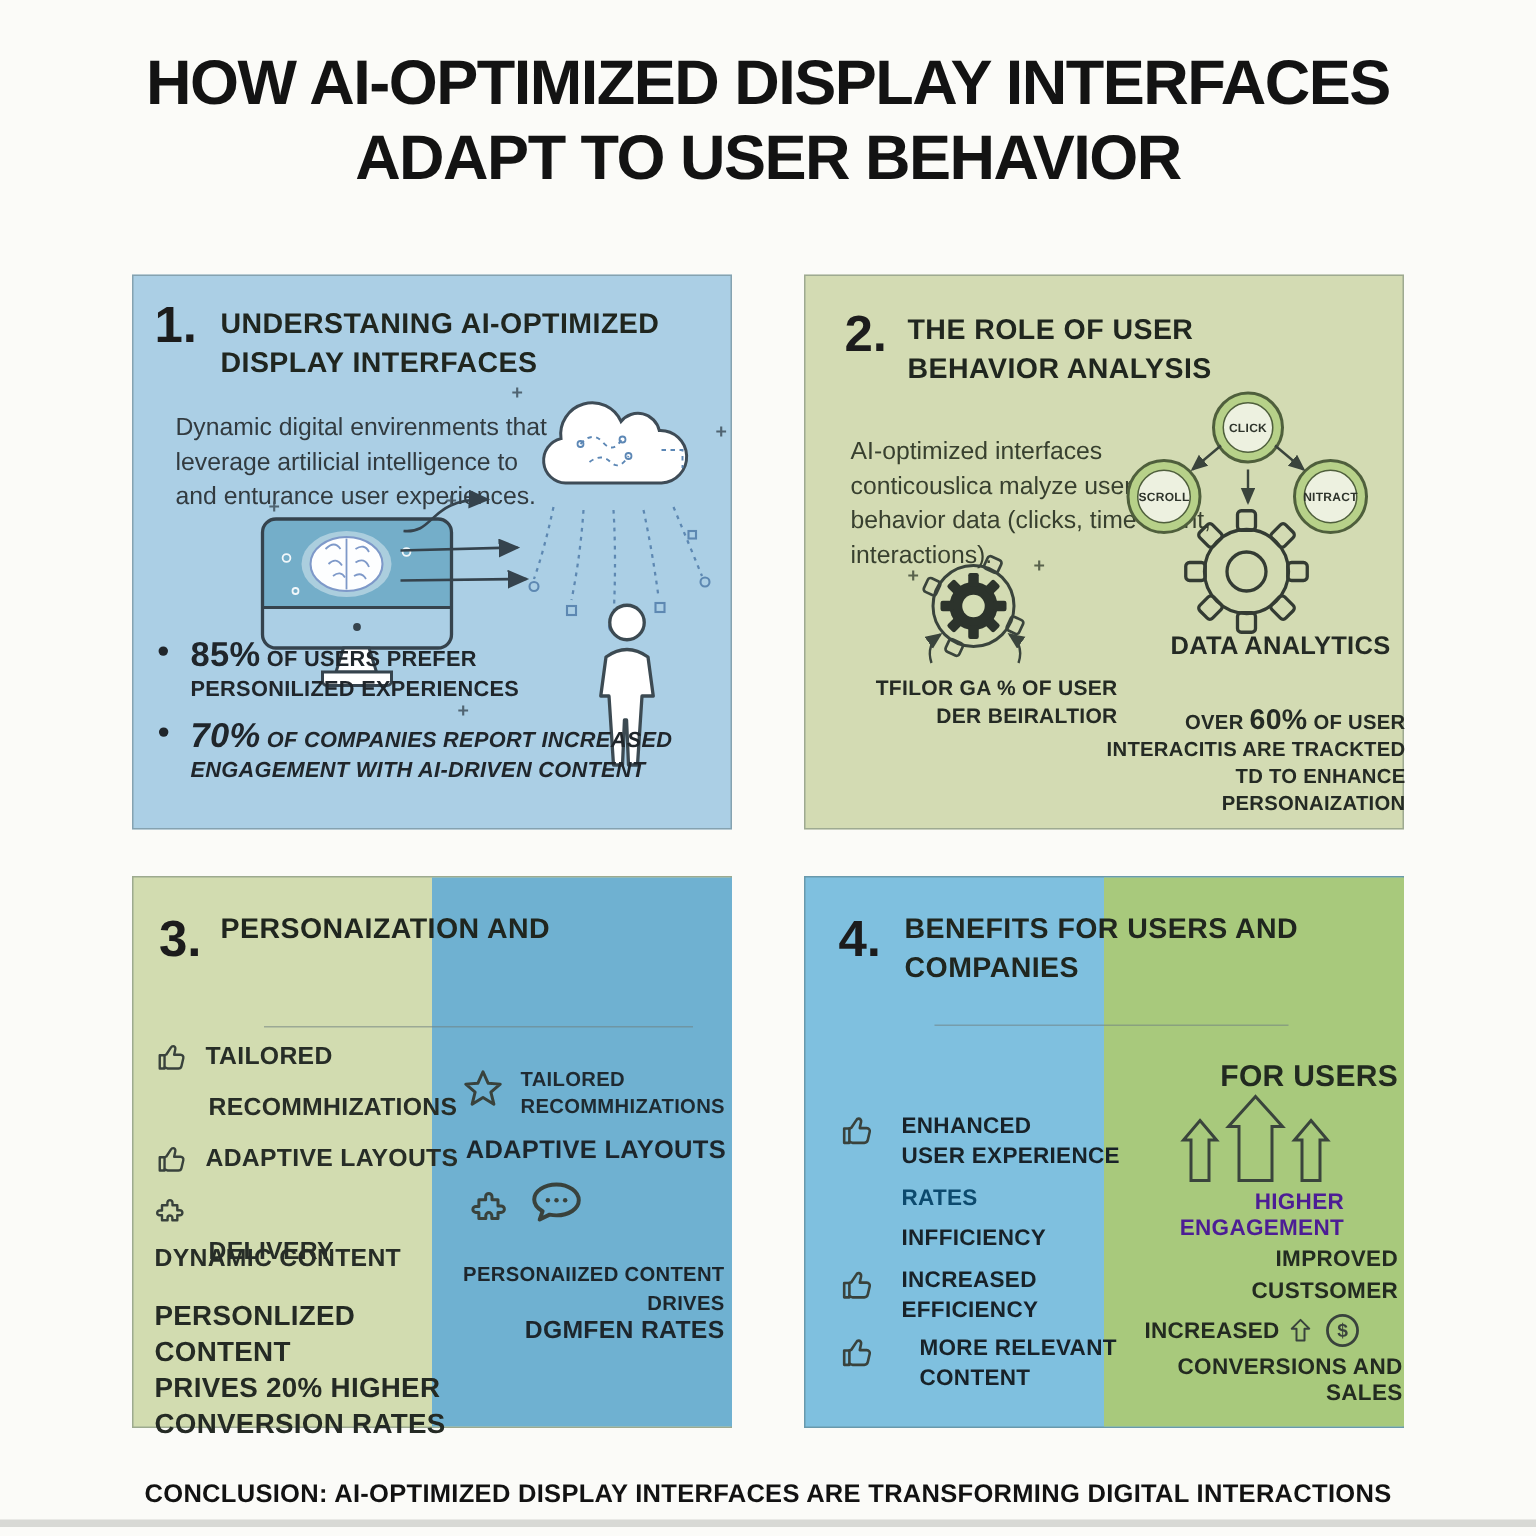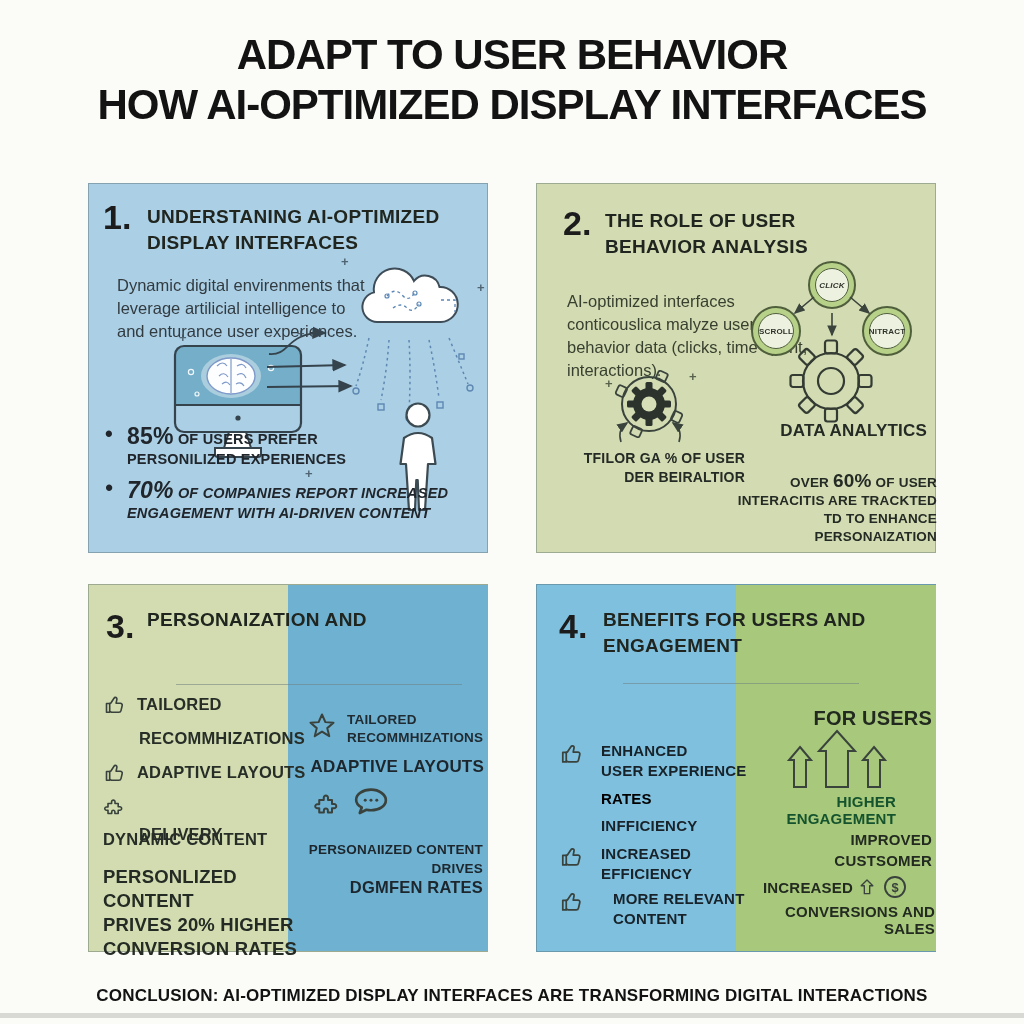--- a/index.html
+++ b/index.html
@@ -54,22 +54,22 @@
     position:absolute;left:0;top:986px;width:1024px;text-align:center;
     font-size:17px;font-weight:bold;color:#121212;letter-spacing:.2px;
   }
   .bottom-edge{position:absolute;left:0;top:1013px;width:1024px;height:5px;background:rgba(90,95,90,.22);}
   svg{display:block;}
 </style>
 </head>
 <body>
 
 <div class="main-title">
+  <div>HOW AI-OPTIMIZED DISPLAY INTERFACES</div>
   <div>ADAPT TO USER BEHAVIOR</div>
-  <div>HOW AI-OPTIMIZED DISPLAY INTERFACES</div>
 </div>
 
 <div id="panel1" class="panel">
   <div class="panel-num" style="left:14px;top:14px;">1.</div>
   <div class="panel-head" style="left:58px;top:20px;">
     <div>UNDERSTANING AI-OPTIMIZED</div>
     <div>DISPLAY INTERFACES</div>
   </div>
   <div class="body-text" style="left:28px;top:90px;width:250px;">Dynamic digital envirenments that leverage artilicial intelligence to and enturance user experiences.</div>
 
@@ -167,21 +167,21 @@
 
 <div id="panel2" class="panel">
   <div class="panel-num" style="left:26px;top:20px;">2.</div>
   <div class="panel-head" style="left:68px;top:24px;">
     <div>THE ROLE OF USER</div>
     <div>BEHAVIOR ANALYSIS</div>
   </div>
   <div class="body-text" style="left:30px;top:106px;width:250px;color:#38402f;">AI-optimized interfaces conticouslica malyze user behavior data (clicks, time spent, interactions).</div>
 
   <div class="beh-circle" style="left:271px;top:77px;width:48px;height:48px;">
-    <div class="inner" style="width:34px;height:34px;font-style:italic;">CLICK</div>
+    <div class="inner" style="width:34px;height:34px;">CLICK</div>
   </div>
   <div class="beh-circle" style="left:214px;top:122px;width:50px;height:50px;">
     <div class="inner" style="width:36px;height:36px;">SCROLL</div>
   </div>
   <div class="beh-circle" style="left:325px;top:122px;width:50px;height:50px;">
     <div class="inner" style="width:36px;height:36px;">NITRACT</div>
   </div>
 
   <div class="abs" style="left:252px;top:155px;">
     <svg width="84" height="84" viewBox="0 0 84 84">
@@ -322,37 +322,37 @@
     <div>PERSONAIIZED CONTENT DRIVES</div>
     <div style="font-size:16.5px;">DGMFEN RATES</div>
   </div>
 </div>
 
 <div id="panel4" class="panel">
   <div class="half-right"></div>
   <div class="panel-num abs" style="left:22px;top:22px;">4.</div>
   <div class="panel-head" style="left:66px;top:22px;">
     <div>BENEFITS FOR USERS AND</div>
-    <div>ENGAGEMENT</div>
+    <div>COMPANIES</div>
   </div>
   <div class="divider" style="left:86px;top:98px;width:236px;"></div>
 
   <div class="li-row" style="left:22px;top:156px;">
     <svg style="position:static" width="26" height="26" viewBox="0 0 24 24">
         <g class="icn">
           <path d="M3.5 10.5h3.2v8.8H3.5z"></path>
           <path d="M6.7 18.6l1.9.7h7.3c1 0 1.9-.7 2.1-1.7l1.2-5.1c.3-1.2-.6-2.3-1.8-2.3h-4.3l.8-3.9c.2-1-.5-1.9-1.5-1.9-.6 0-1.1.3-1.4.9L7.9 10l-1.2.5"></path>
         </g>
       </svg>
     <span class="li-label sm" style="margin-left:6px;color:#182229;">
       <span style="display:block">ENHANCED</span>
       <span style="display:block">USER EXPERIENCE</span>
     </span>
   </div>
-  <div class="abs li-label sm" style="left:64px;top:204px;color:#000000;">RATES</div>
+  <div class="abs li-label sm" style="left:64px;top:204px;color:#0c4a6e;">RATES</div>
   <div class="abs li-label sm" style="left:64px;top:231px;color:#182229;">INFFICIENCY</div>
   <div class="li-row" style="left:22px;top:259px;">
     <svg style="position:static" width="26" height="26" viewBox="0 0 24 24">
         <g class="icn">
           <path d="M3.5 10.5h3.2v8.8H3.5z"></path>
           <path d="M6.7 18.6l1.9.7h7.3c1 0 1.9-.7 2.1-1.7l1.2-5.1c.3-1.2-.6-2.3-1.8-2.3h-4.3l.8-3.9c.2-1-.5-1.9-1.5-1.9-.6 0-1.1.3-1.4.9L7.9 10l-1.2.5"></path>
         </g>
       </svg>
     <span class="li-label sm" style="margin-left:6px;color:#182229;">
       <span style="display:block">INCREASED</span>
@@ -373,21 +373,21 @@
   </div>
 
   <div class="abs cap-bold centered" style="left:205px;top:122px;width:190px;font-size:20px;color:#222a20;">FOR USERS</div>
   <svg class="abs" style="left:245px;top:144px;pointer-events:none;" width="110" height="60" viewBox="0 0 110 60">
     <g fill="none" stroke="#3a443c" stroke-width="2">
       <path d="M55 2L73 22h-7v36H44V22h-7z"></path>
       <path d="M18 18l11 13h-5v27H12V31H7z"></path>
       <path d="M92 18l11 13h-5v27H86V31h-5z"></path>
     </g>
   </svg>
-  <div class="abs cap-bold centered" style="left:200px;top:208px;width:159px;font-size:15px;color:#14532d;">HIGHER ENGAGEMENT</div>
+  <div class="abs cap-bold centered" style="left:200px;top:208px;width:159px;font-size:15px;color:#4c1d95;">HIGHER ENGAGEMENT</div>
   <div class="abs cap-bold centered" style="left:205px;top:244px;width:190px;font-size:15px;line-height:21px;color:#232b21;">
     <div>IMPROVED</div>
     <div>CUSTSOMER</div>
   </div>
   <div class="abs" style="left:200px;top:288px;width:198px;">
     <div style="display:flex;align-items:center;justify-content:center;gap:4px;">
       <span class="cap-bold" style="font-size:15px;color:#232b21;">INCREASED</span>
       <svg width="20" height="22" viewBox="0 0 24 24">
           <path class="icn" d="M12 3.5L19 10.5h-3.8V20H8.8v-9.5H5z"></path>
         </svg>

